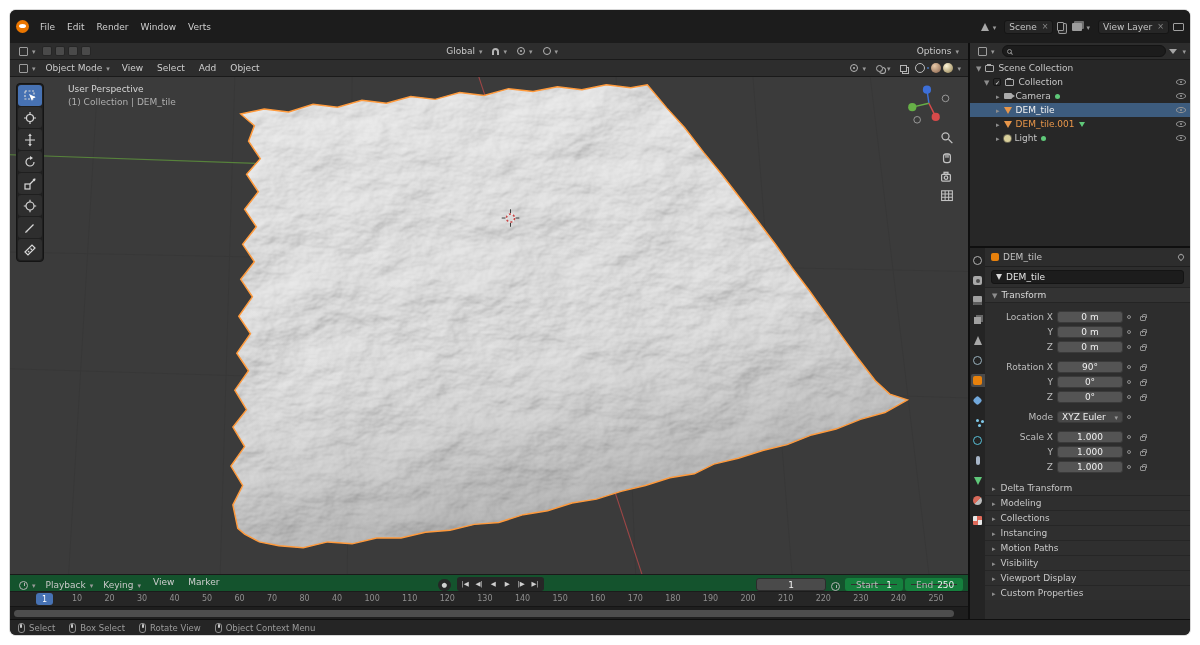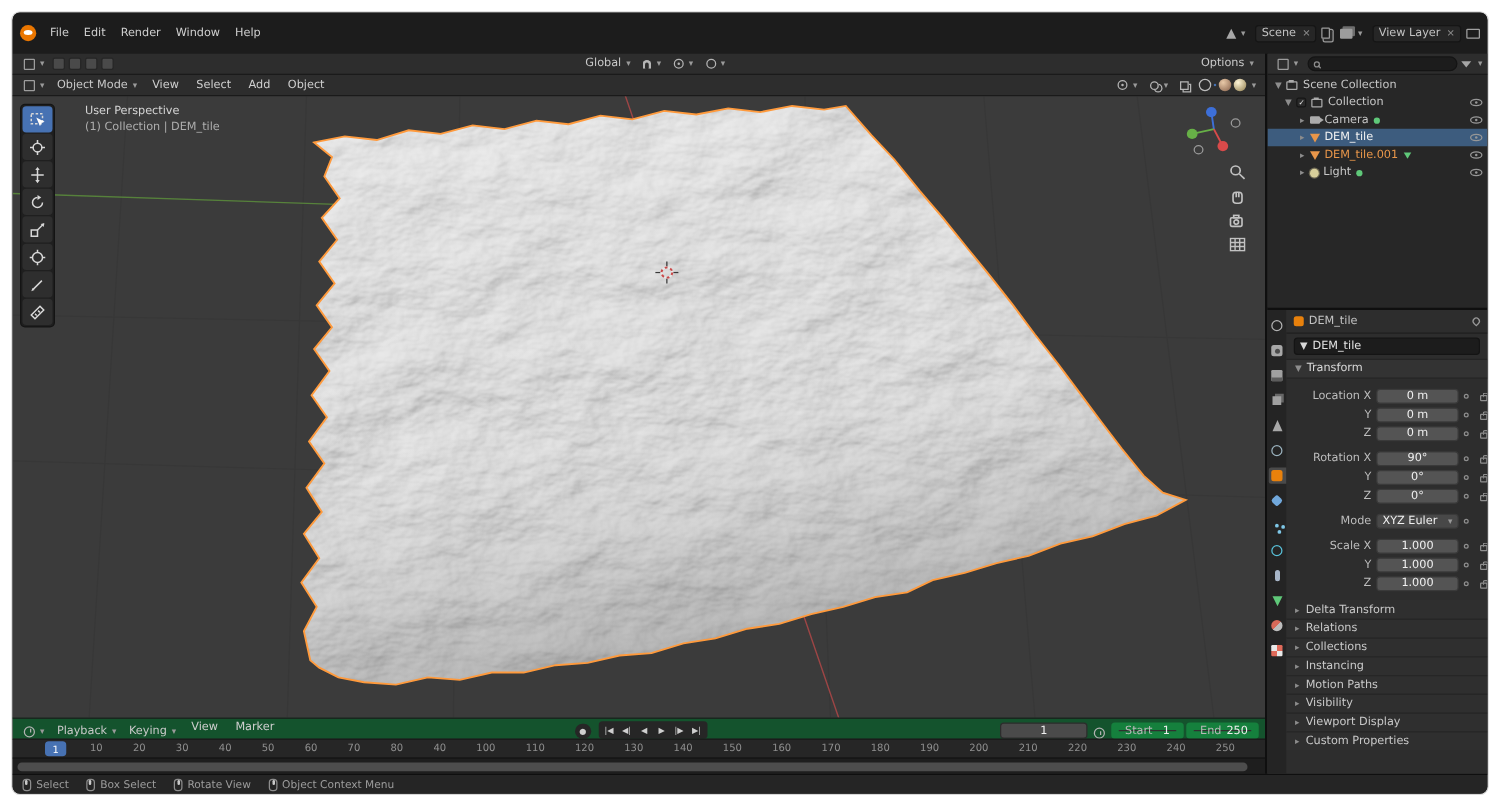--- a/index.html
+++ b/index.html
@@ -22,21 +22,21 @@
   .pill{display:flex;align-items:center;gap:3px;background:#262626;border:1px solid #151515;border-radius:3px;padding:1px 4px;height:14px}
   .xbtn{color:#8b8b8b;font-size:8px;padding-left:2px}
   .mini-ic{width:9px;height:9px;flex:none}
   .ic-scene{width:0;height:0;border-left:4px solid transparent;border-right:4px solid transparent;border-bottom:8px solid #a8a8a8}
   .ic-photo{width:10px;height:8px;background:#9c9c9c;border-radius:1px;box-shadow:2px -2px 0 #6d6d6d}
   .ic-screen{width:11px;height:8px;border:1px solid #a0a0a0;border-radius:1px}
   .ic-copy{width:7px;height:9px;border:1px solid #9a9a9a;border-radius:1px;box-shadow:2px 2px 0 #2a2a2a,2px 2px 0 1px #9a9a9a}
   
   .middle{flex:1;display:flex;min-height:0}
   .left-col{flex:1;display:flex;flex-direction:column;min-width:0;border-right:2px solid #0f0f0f}
-  .right-col{width:176px;display:flex;flex-direction:column;background:#272727}
+  .right-col{width:220px;display:flex;flex-direction:column;background:#272727}
   
   .hdr{height:17px;background:#2d2d2d;border-bottom:1px solid #1a1a1a;display:flex;align-items:center;padding:0 5px;gap:2px;flex:none}
   .hbtn{display:flex;align-items:center;gap:2px;padding:1px 4px;border-radius:2px;color:#c9c9c9}
   .sqic{width:9px;height:9px;border:1px solid #9d9d9d;border-radius:1px;display:inline-block}
   .sqchip{width:10px;height:10px;background:#4a4a4a;border:1px solid #262626;border-radius:2px;margin-right:1px}
   .magnet{width:7px;height:7px;border:2px solid #b5b5b5;border-bottom:none;border-radius:4px 4px 0 0;display:inline-block}
   .circ-ic{width:8px;height:8px;border:1px solid #b5b5b5;border-radius:50%;display:inline-block;position:relative}
   .circ-ic.dot::after{content:"";position:absolute;left:2px;top:2px;width:2px;height:2px;border-radius:50%;background:#b5b5b5}
   .overlap-ic{width:7px;height:7px;border:1px solid #b5b5b5;border-radius:50%;box-shadow:3px 2px 0 -1px #2d2d2d,3px 2px 0 0 #b5b5b5;display:inline-block}
   .xray-ic{width:7px;height:7px;border:1px solid #b5b5b5;box-shadow:2px 2px 0 -1px #2d2d2d,2px 2px 0 0 #b5b5b5;display:inline-block}
@@ -148,21 +148,21 @@
 <body>
 
 <div class="app">
 
   <div class="topbar">
     <span class="blogo"></span>
     <span class="menu-item">File</span>
     <span class="menu-item">Edit</span>
     <span class="menu-item">Render</span>
     <span class="menu-item">Window</span>
-    <span class="menu-item">Help</span>
+    <span class="menu-item">Verts</span>
     <div class="tb-right">
       <span class="hbtn">
           <span class="mini-ic ic-scene"></span>
           <span class="chev"></span>
         </span>
       <span class="pill">
           <span>Scene</span>
           <span class="xbtn">×</span>
         </span>
       <span class="mini-ic ic-copy"></span>
@@ -670,21 +670,21 @@
                 <span class="lock"></span>
               </div>
           </div>
           <div class="plist">
             <div class="psec">
                 <span class="tri"></span>
                 <span>Delta Transform</span>
               </div>
             <div class="psec">
                 <span class="tri"></span>
-                <span>Relations</span>
+                <span>Modeling</span>
               </div>
             <div class="psec">
                 <span class="tri"></span>
                 <span>Collections</span>
               </div>
             <div class="psec">
                 <span class="tri"></span>
                 <span>Instancing</span>
               </div>
             <div class="psec">

